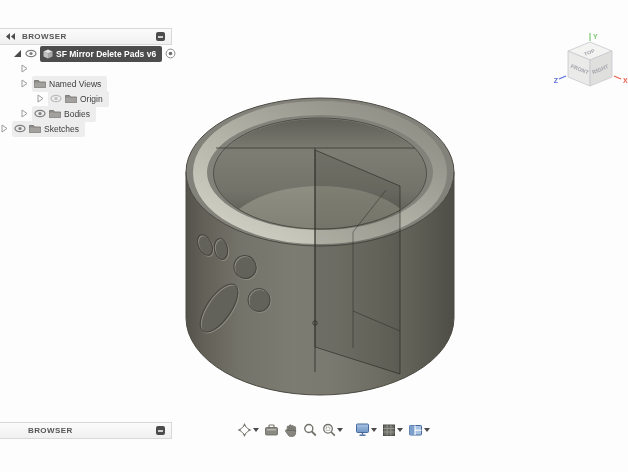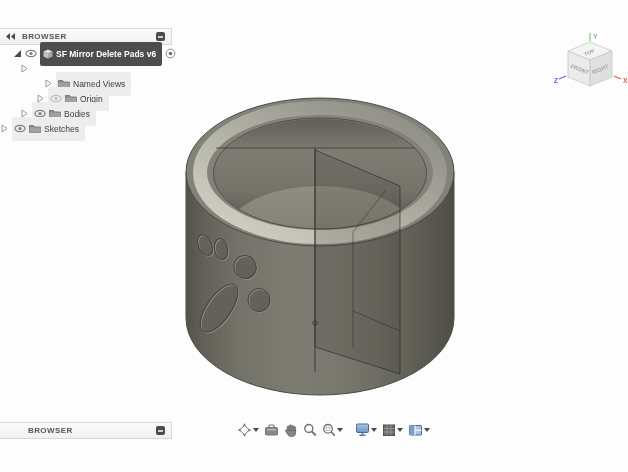--- a/index.html
+++ b/index.html
@@ -18,21 +18,21 @@
   .panel-title{font-size:8px;font-weight:bold;color:#555;letter-spacing:.4px;}
   .dock-btn{margin-left:auto;margin-right:6px;width:9px;height:9px;background:#4c4c4c;border-radius:2px;position:relative;cursor:pointer;}
   .dock-btn::after{content:"";position:absolute;left:2px;right:2px;top:3.5px;height:2px;background:#cfcfcf;}
   .collapse-ic{margin-left:6px;margin-right:7px;display:flex;}
   
   #browser-tree{position:absolute;top:46px;left:0;width:190px;}
   .tree-row{display:flex;align-items:center;height:15px;}
   .tree-row .tri{width:9px;display:flex;justify-content:center;margin-right:3px;flex:none;}
   .tree-row .eye-out{margin-right:3px;display:flex;flex:none;}
   .item-bar{
-    display:flex;align-items:center;gap:3px;height:24px;border-radius:2px;
+    display:flex;align-items:center;gap:3px;height:16px;border-radius:2px;
     background:#ededed;padding:0 6px 0 2px;font-size:8.5px;color:#3d3d3d;white-space:nowrap;
   }
   .item-bar .ic{display:flex;flex:none;}
   .root-bar{background:#4d4d4d;color:#fff;font-weight:bold;padding-left:3px;}
   .target-ic{margin-left:3px;display:flex;}
   
   #viewport-svg{position:absolute;left:0;top:0;}
   #viewcube-svg{position:absolute;left:552px;top:28px;}
   #navbar{position:absolute;left:237px;top:421px;height:17px;display:flex;align-items:center;gap:5px;}
   .nav-item{display:flex;align-items:center;gap:1px;cursor:pointer;}
@@ -178,21 +178,21 @@
   </div>
 
   <div class="tree-row" style="padding-left:20px;">
     <span class="tri">
       <svg width="7" height="9" viewBox="0 0 7 9">
           <polygon points="1,1 6,4.5 1,8" fill="none" stroke="#9b9b9b" stroke-width="1"></polygon>
         </svg>
     </span>
   </div>
 
-  <div class="tree-row" style="padding-left:20px;margin-left:24px;">
+  <div class="tree-row" style="padding-left:20px;">
     <span class="tri">
       <svg width="7" height="9" viewBox="0 0 7 9">
           <polygon points="1,1 6,4.5 1,8" fill="none" stroke="#9b9b9b" stroke-width="1"></polygon>
         </svg>
     </span>
     <span class="item-bar">
       <span class="ic">
         <svg width="12" height="9" viewBox="0 0 12 9">
             <path d="M0.5,1.5 h4 l1.2,1.5 h5.8 v5.5 h-11 z" fill="#8f8d89" stroke="#6e6c68" stroke-width="0.8"></path>
             <rect x="0.5" y="3.6" width="11" height="4.9" fill="#a3a19d"></rect>

